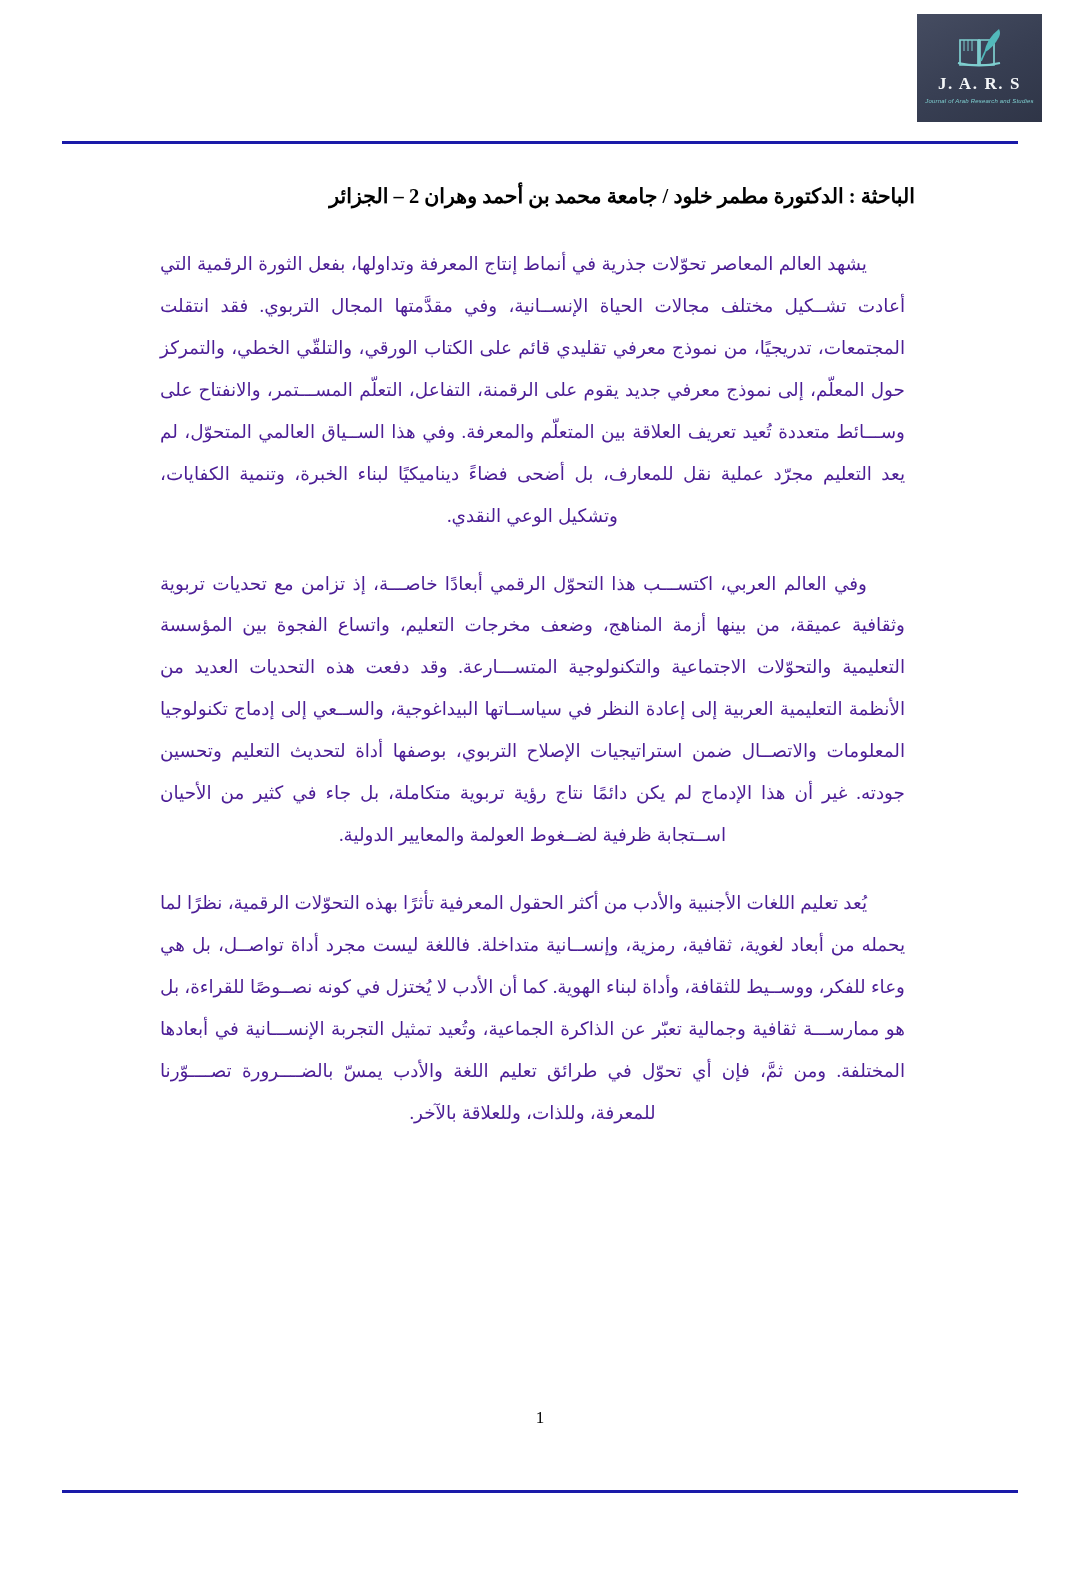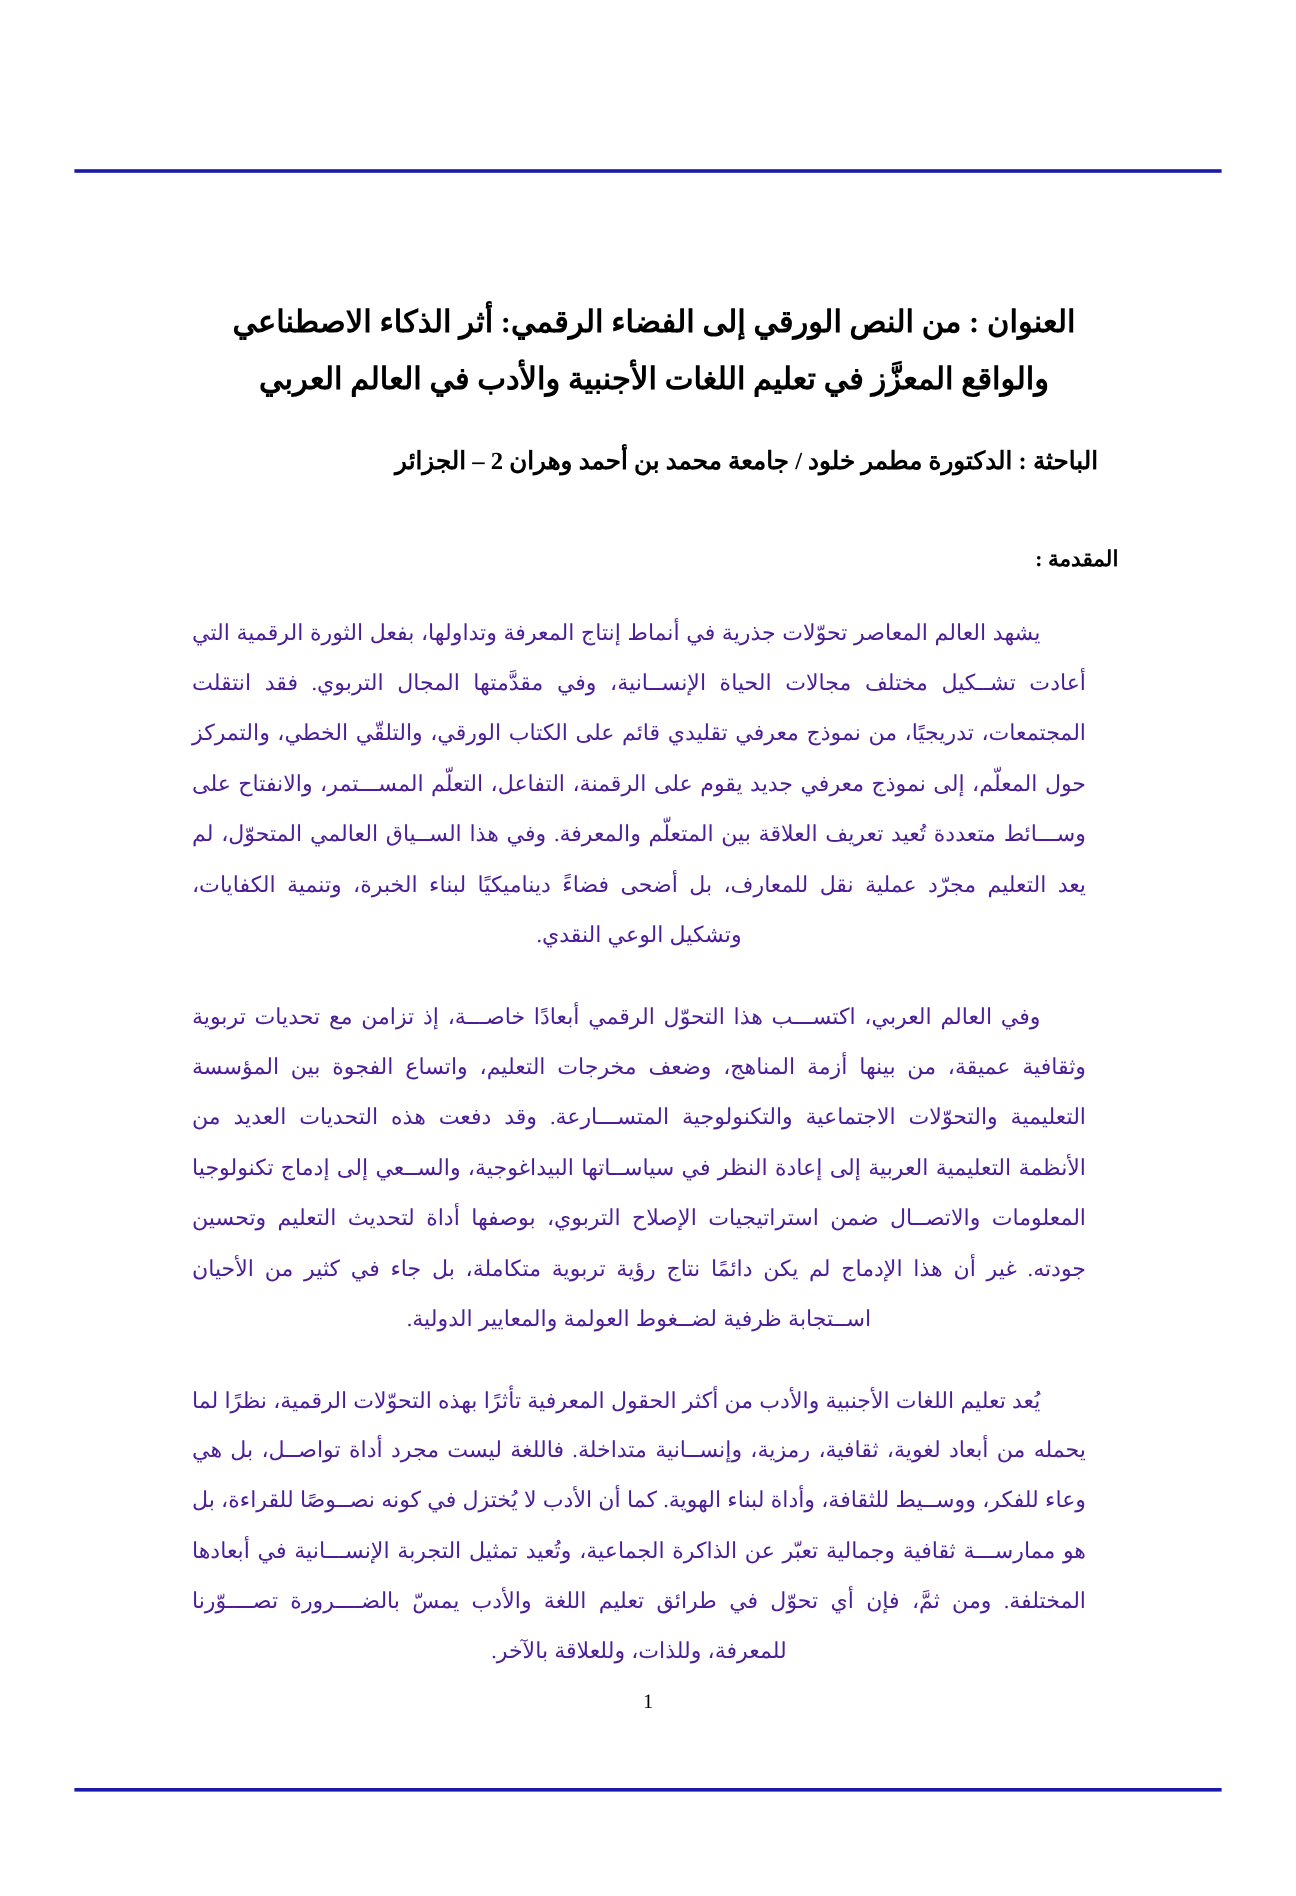--- a/index.html
+++ b/index.html
@@ -204,31 +204,49 @@
   }
 </style>
 </head>
 <body>
 
 <div class="page">
 
   <div class="header-zone">
 
 
+    <div class="logo">
+      <div class="logo-inner">
+        <div class="logo-mark">
+          <svg width="52" height="44" viewBox="0 0 52 44" aria-hidden="true">
+
+            <path d="M6 13 L24 13 L24 38 L6 38 Z" fill="none" stroke="#7fcfd0" stroke-width="1.7"></path>
+            <path d="M26 13 L40 13 L40 38 L26 38 Z" fill="none" stroke="#7fcfd0" stroke-width="1.7"></path>
+            <path d="M24 13 L26 13" stroke="#7fcfd0" stroke-width="1.7"></path>
+            <path d="M25 14 L25 38" stroke="#7fcfd0" stroke-width="1.6"></path>
+            <path d="M4 36 Q25 41 46 36" fill="none" stroke="#7fcfd0" stroke-width="2"></path>
+            <path d="M10 13 L10 24 M14 13 L14 24 M18 13 L18 24" stroke="#7fcfd0" stroke-width="1"></path>
+
+            <path d="M45 2 Q33 11 30 26 Q40 20 45 10 Q47 6 45 2 Z" fill="#52b9bb"></path>
+            <path d="M31 25 L27 34" stroke="#52b9bb" stroke-width="1.8"></path>
+          </svg>
+        </div>
+        <div class="logo-title">J. A. R. S</div>
+        <div class="logo-sub">Journal of Arab Research and Studies</div>
+      </div>
+    </div>
 
     <div class="rule-top"></div>
   </div>
 
   <div class="content">
 
-    <h1 class="doc-title">العنوان : من النص الورقي إلى الفضاء الرقمي: أثر الذكاء الاصطناعي والواقع المعزَّز في تعليم اللغات الأجنبية والأدب في العالم العربي</h1>
 
     <p class="author-line">الباحثة  :  الدكتورة مطمر خلود / جامعة محمد بن أحمد وهران 2 – الجزائر</p>
 
-    <h2 class="section-heading">المقدمة :</h2>
 
     <p class="para p1">يشهد العالم المعاصر تحوّلات جذرية في أنماط إنتاج المعرفة وتداولها، بفعل الثورة الرقمية التي أعادت تشــكيل مختلف مجالات الحياة الإنســانية، وفي مقدَّمتها المجال التربوي. فقد انتقلت المجتمعات، تدريجيًا، من نموذج معرفي تقليدي قائم على الكتاب الورقي، والتلقّي الخطي، والتمركز حول المعلّم، إلى نموذج معرفي جديد يقوم على الرقمنة، التفاعل، التعلّم المســـتمر، والانفتاح على وســـائط متعددة تُعيد تعريف العلاقة بين المتعلّم والمعرفة. وفي هذا الســياق العالمي المتحوّل، لم يعد التعليم مجرّد عملية نقل للمعارف، بل أضحى فضاءً ديناميكيًا لبناء الخبرة، وتنمية الكفايات، وتشكيل الوعي النقدي.</p>
     <p class="para p2">وفي العالم العربي، اكتســـب هذا التحوّل الرقمي أبعادًا خاصـــة، إذ تزامن مع تحديات تربوية وثقافية عميقة، من بينها أزمة المناهج، وضعف مخرجات التعليم، واتساع الفجوة بين المؤسسة التعليمية والتحوّلات الاجتماعية والتكنولوجية المتســـارعة. وقد دفعت هذه التحديات العديد من الأنظمة التعليمية العربية إلى إعادة النظر في سياســاتها البيداغوجية، والســعي إلى إدماج تكنولوجيا المعلومات والاتصــال ضمن استراتيجيات الإصلاح التربوي، بوصفها أداة لتحديث التعليم وتحسين جودته. غير أن هذا الإدماج لم يكن دائمًا نتاج رؤية تربوية متكاملة، بل جاء في كثير من الأحيان اســتجابة ظرفية لضــغوط العولمة والمعايير الدولية.</p>
     <p class="para p3">يُعد تعليم اللغات الأجنبية والأدب من أكثر الحقول المعرفية تأثرًا بهذه التحوّلات الرقمية، نظرًا لما يحمله من أبعاد لغوية، ثقافية، رمزية، وإنســانية متداخلة. فاللغة ليست مجرد أداة تواصــل، بل هي وعاء للفكر، ووســيط للثقافة، وأداة لبناء الهوية. كما أن الأدب لا يُختزل في كونه نصــوصًا للقراءة، بل هو ممارســـة ثقافية وجمالية تعبّر عن الذاكرة الجماعية، وتُعيد تمثيل التجربة الإنســـانية في أبعادها المختلفة. ومن ثمَّ، فإن أي تحوّل في طرائق تعليم اللغة والأدب يمسّ بالضــــرورة تصــــوّرنا للمعرفة، وللذات، وللعلاقة بالآخر.</p>
 
   </div>
 
   <div class="page-number">1</div>
   <div class="rule-bottom"></div>
   <a class="footer-url" href="#" style="text-decoration:none;">https://asrmarabic.com</a>

